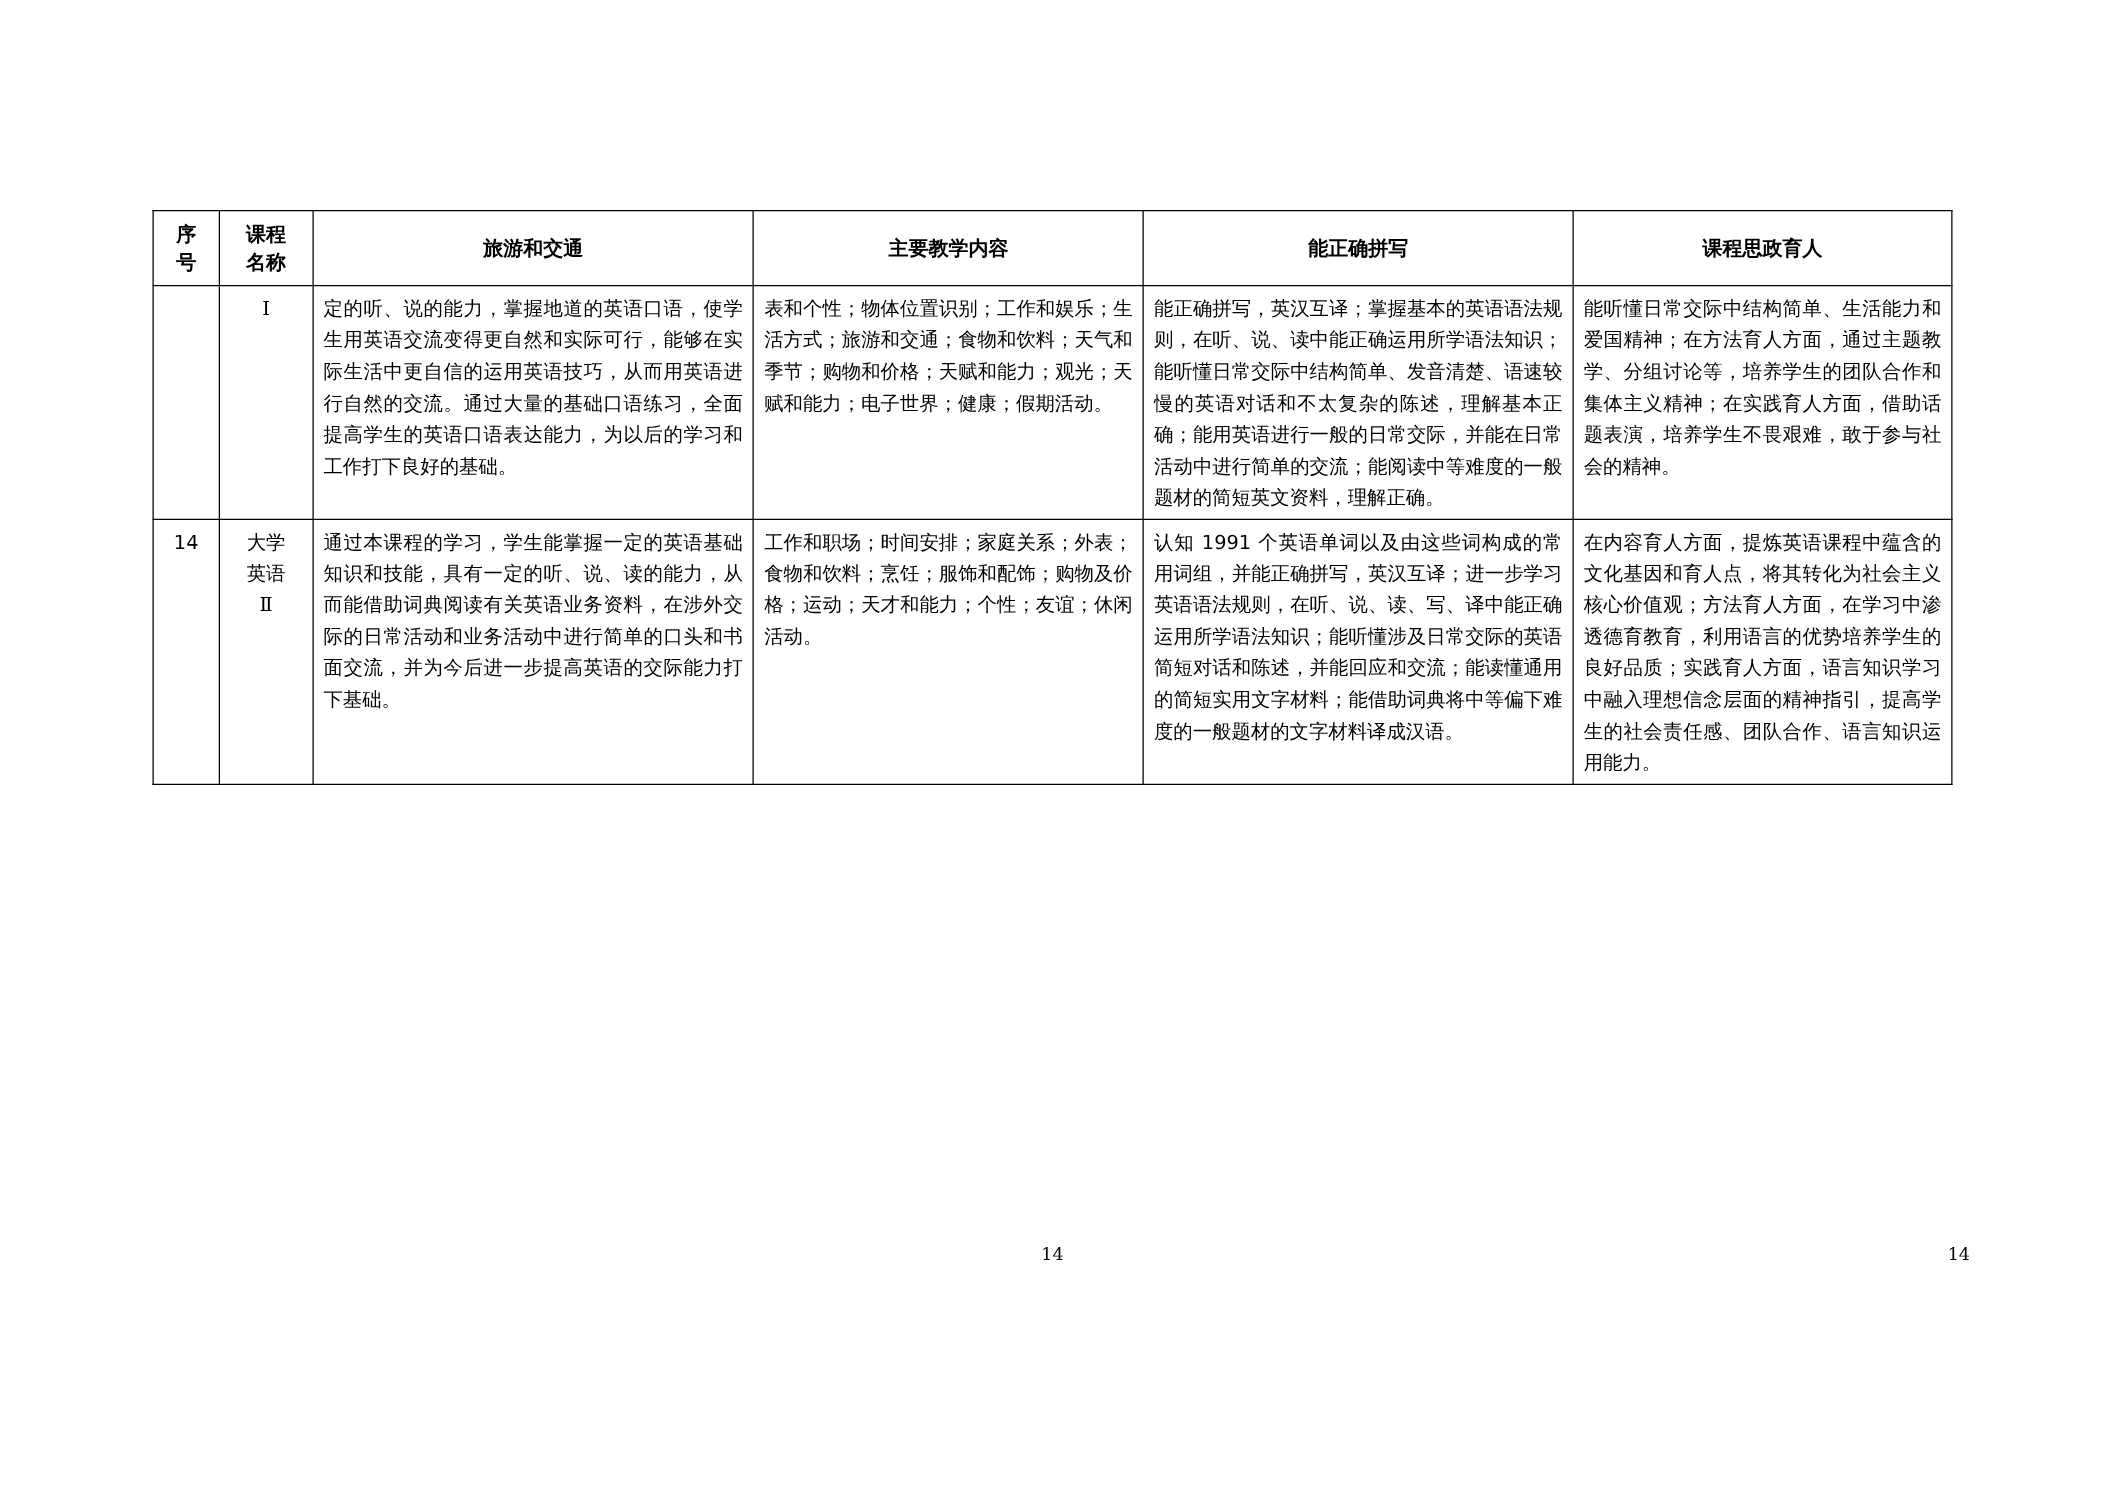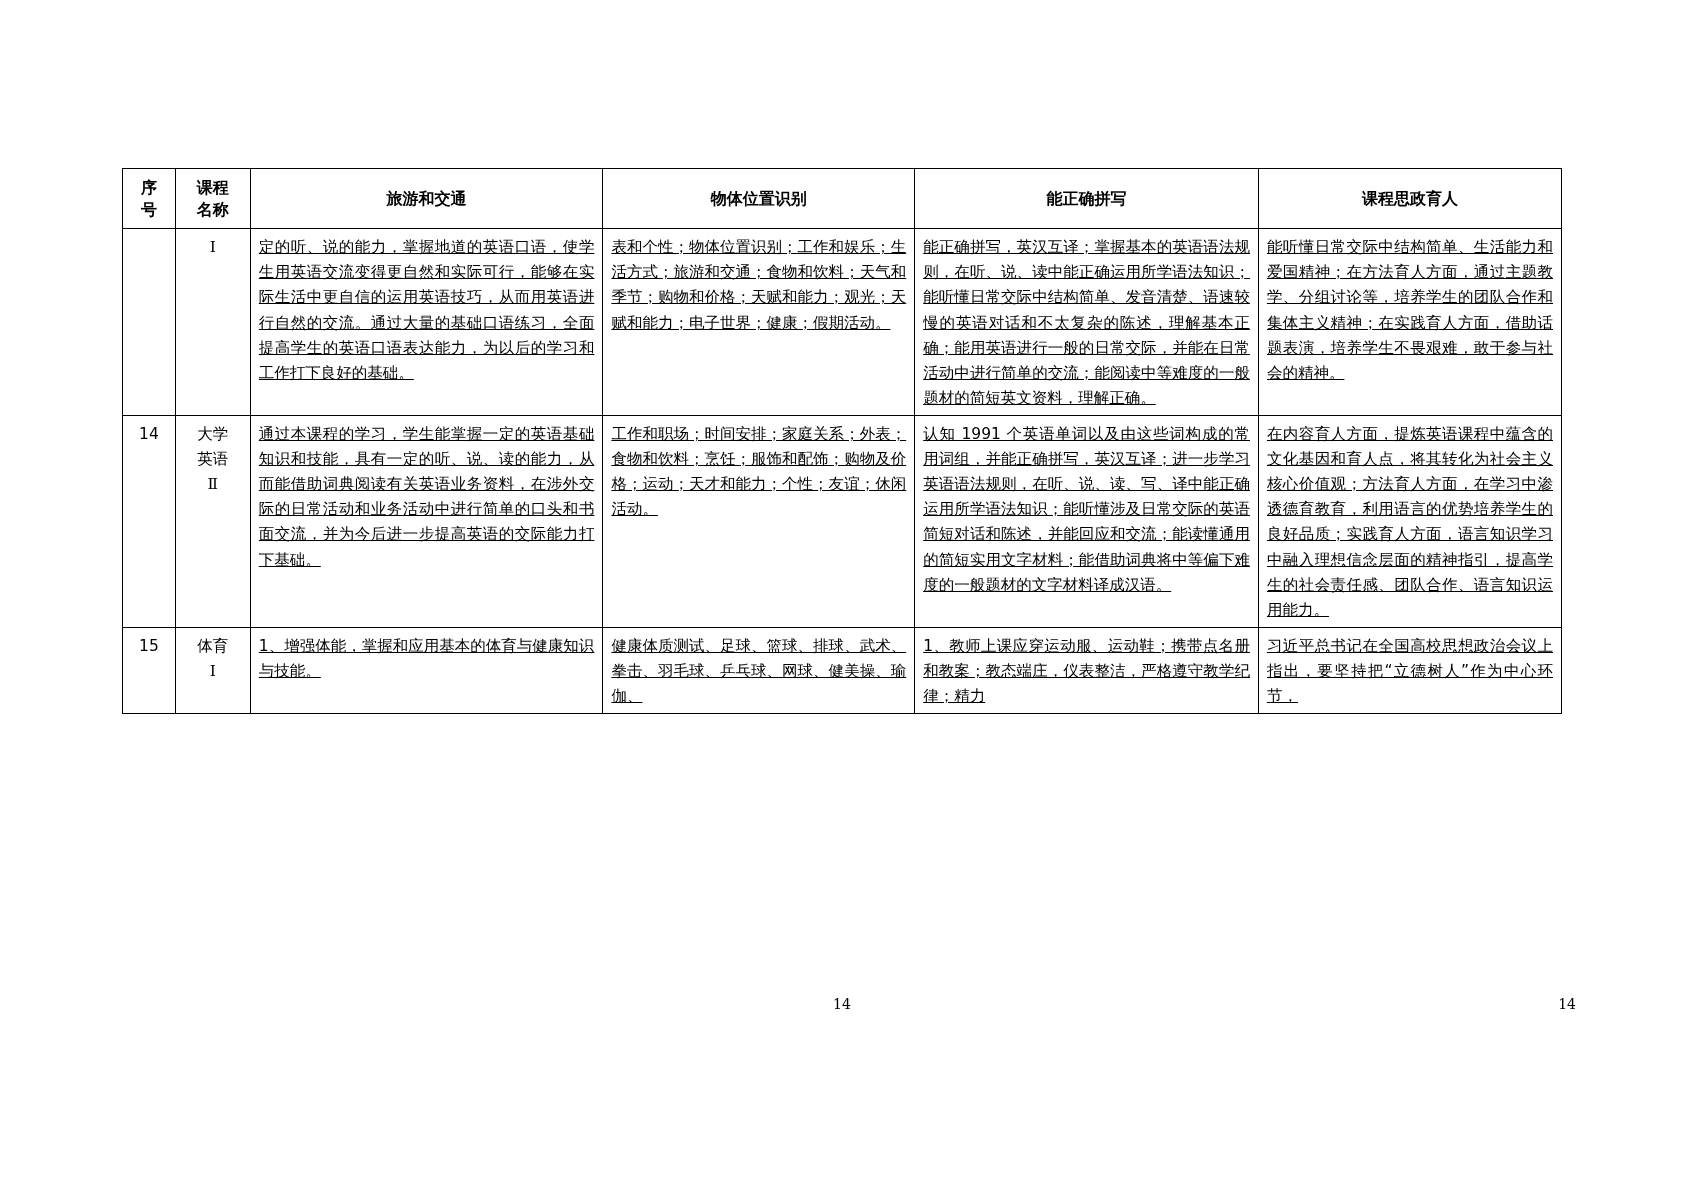--- a/index.html
+++ b/index.html
@@ -55,21 +55,20 @@
   .cell-center {
     text-align: center;
     vertical-align: middle;
   }
   .cell-mid {
     vertical-align: middle;
   }
   .just {
     text-align: justify;
     text-justify: inter-ideograph;
-    text-decoration: underline;
   }
   .seq-num {
     font-size: 16px;
     text-align: center;
   }
   .course-name {
     font-size: 15.5px;
     text-align: center;
     line-height: 1.6;
   }
@@ -111,21 +110,21 @@
       <tr>
         <th>
           <div>序</div>
           <div>号</div>
         </th>
         <th>
           <div>课程</div>
           <div>名称</div>
         </th>
         <th>旅游和交通</th>
-        <th>物体位置识别</th>
+        <th>主要教学内容</th>
         <th>能正确拼写</th>
         <th>课程思政育人</th>
       </tr>
     </thead>
     <tbody>
       <tr>
         <td class="seq-num cell-center"></td>
         <td class="course-name rom">Ⅰ</td>
         <td class="just">定的听、说的能力，掌握地道的英语口语，使学生用英语交流变得更自然和实际可行，能够在实际生活中更自信的运用英语技巧，从而用英语进行自然的交流。通过大量的基础口语练习，全面提高学生的英语口语表达能力，为以后的学习和工作打下良好的基础。</td>
         <td class="just">表和个性；物体位置识别；工作和娱乐；生活方式；旅游和交通；食物和饮料；天气和季节；购物和价格；天赋和能力；观光；天赋和能力；电子世界；健康；假期活动。</td>
@@ -137,30 +136,19 @@
         <td class="course-name cell-mid">
           <div>大学</div>
           <div>英语</div>
           <div class="rom">Ⅱ</div>
         </td>
         <td class="just cell-mid">通过本课程的学习，学生能掌握一定的英语基础知识和技能，具有一定的听、说、读的能力，从而能借助词典阅读有关英语业务资料，在涉外交际的日常活动和业务活动中进行简单的口头和书面交流，并为今后进一步提高英语的交际能力打下基础。</td>
         <td class="just cell-mid">工作和职场；时间安排；家庭关系；外表；食物和饮料；烹饪；服饰和配饰；购物及价格；运动；天才和能力；个性；友谊；休闲活动。</td>
         <td class="just cell-mid">认知 1991 个英语单词以及由这些词构成的常用词组，并能正确拼写，英汉互译；进一步学习英语语法规则，在听、说、读、写、译中能正确运用所学语法知识；能听懂涉及日常交际的英语简短对话和陈述，并能回应和交流；能读懂通用的简短实用文字材料；能借助词典将中等偏下难度的一般题材的文字材料译成汉语。</td>
         <td class="just">在内容育人方面，提炼英语课程中蕴含的文化基因和育人点，将其转化为社会主义核心价值观；方法育人方面，在学习中渗透德育教育，利用语言的优势培养学生的良好品质；实践育人方面，语言知识学习中融入理想信念层面的精神指引，提高学生的社会责任感、团队合作、语言知识运用能力。</td>
       </tr>
-      <tr>
-        <td class="seq-num cell-center">15</td>
-        <td class="course-name">
-          <div>体育</div>
-          <div class="rom">Ⅰ</div>
-        </td>
-        <td class="just">1、增强体能，掌握和应用基本的体育与健康知识与技能。</td>
-        <td class="just">健康体质测试、足球、篮球、排球、武术、拳击、羽毛球、乒乓球、网球、健美操、瑜伽、</td>
-        <td class="just">1、教师上课应穿运动服、运动鞋；携带点名册和教案；教态端庄，仪表整洁，严格遵守教学纪律；精力</td>
-        <td class="just">习近平总书记在全国高校思想政治会议上指出，要坚持把“立德树人”作为中心环节，</td>
-      </tr>
     </tbody>
   </table>
 
   <div class="footer-center">14</div>
   <div class="footer-right">14</div>
 
 </div>
 
 </body></html>

